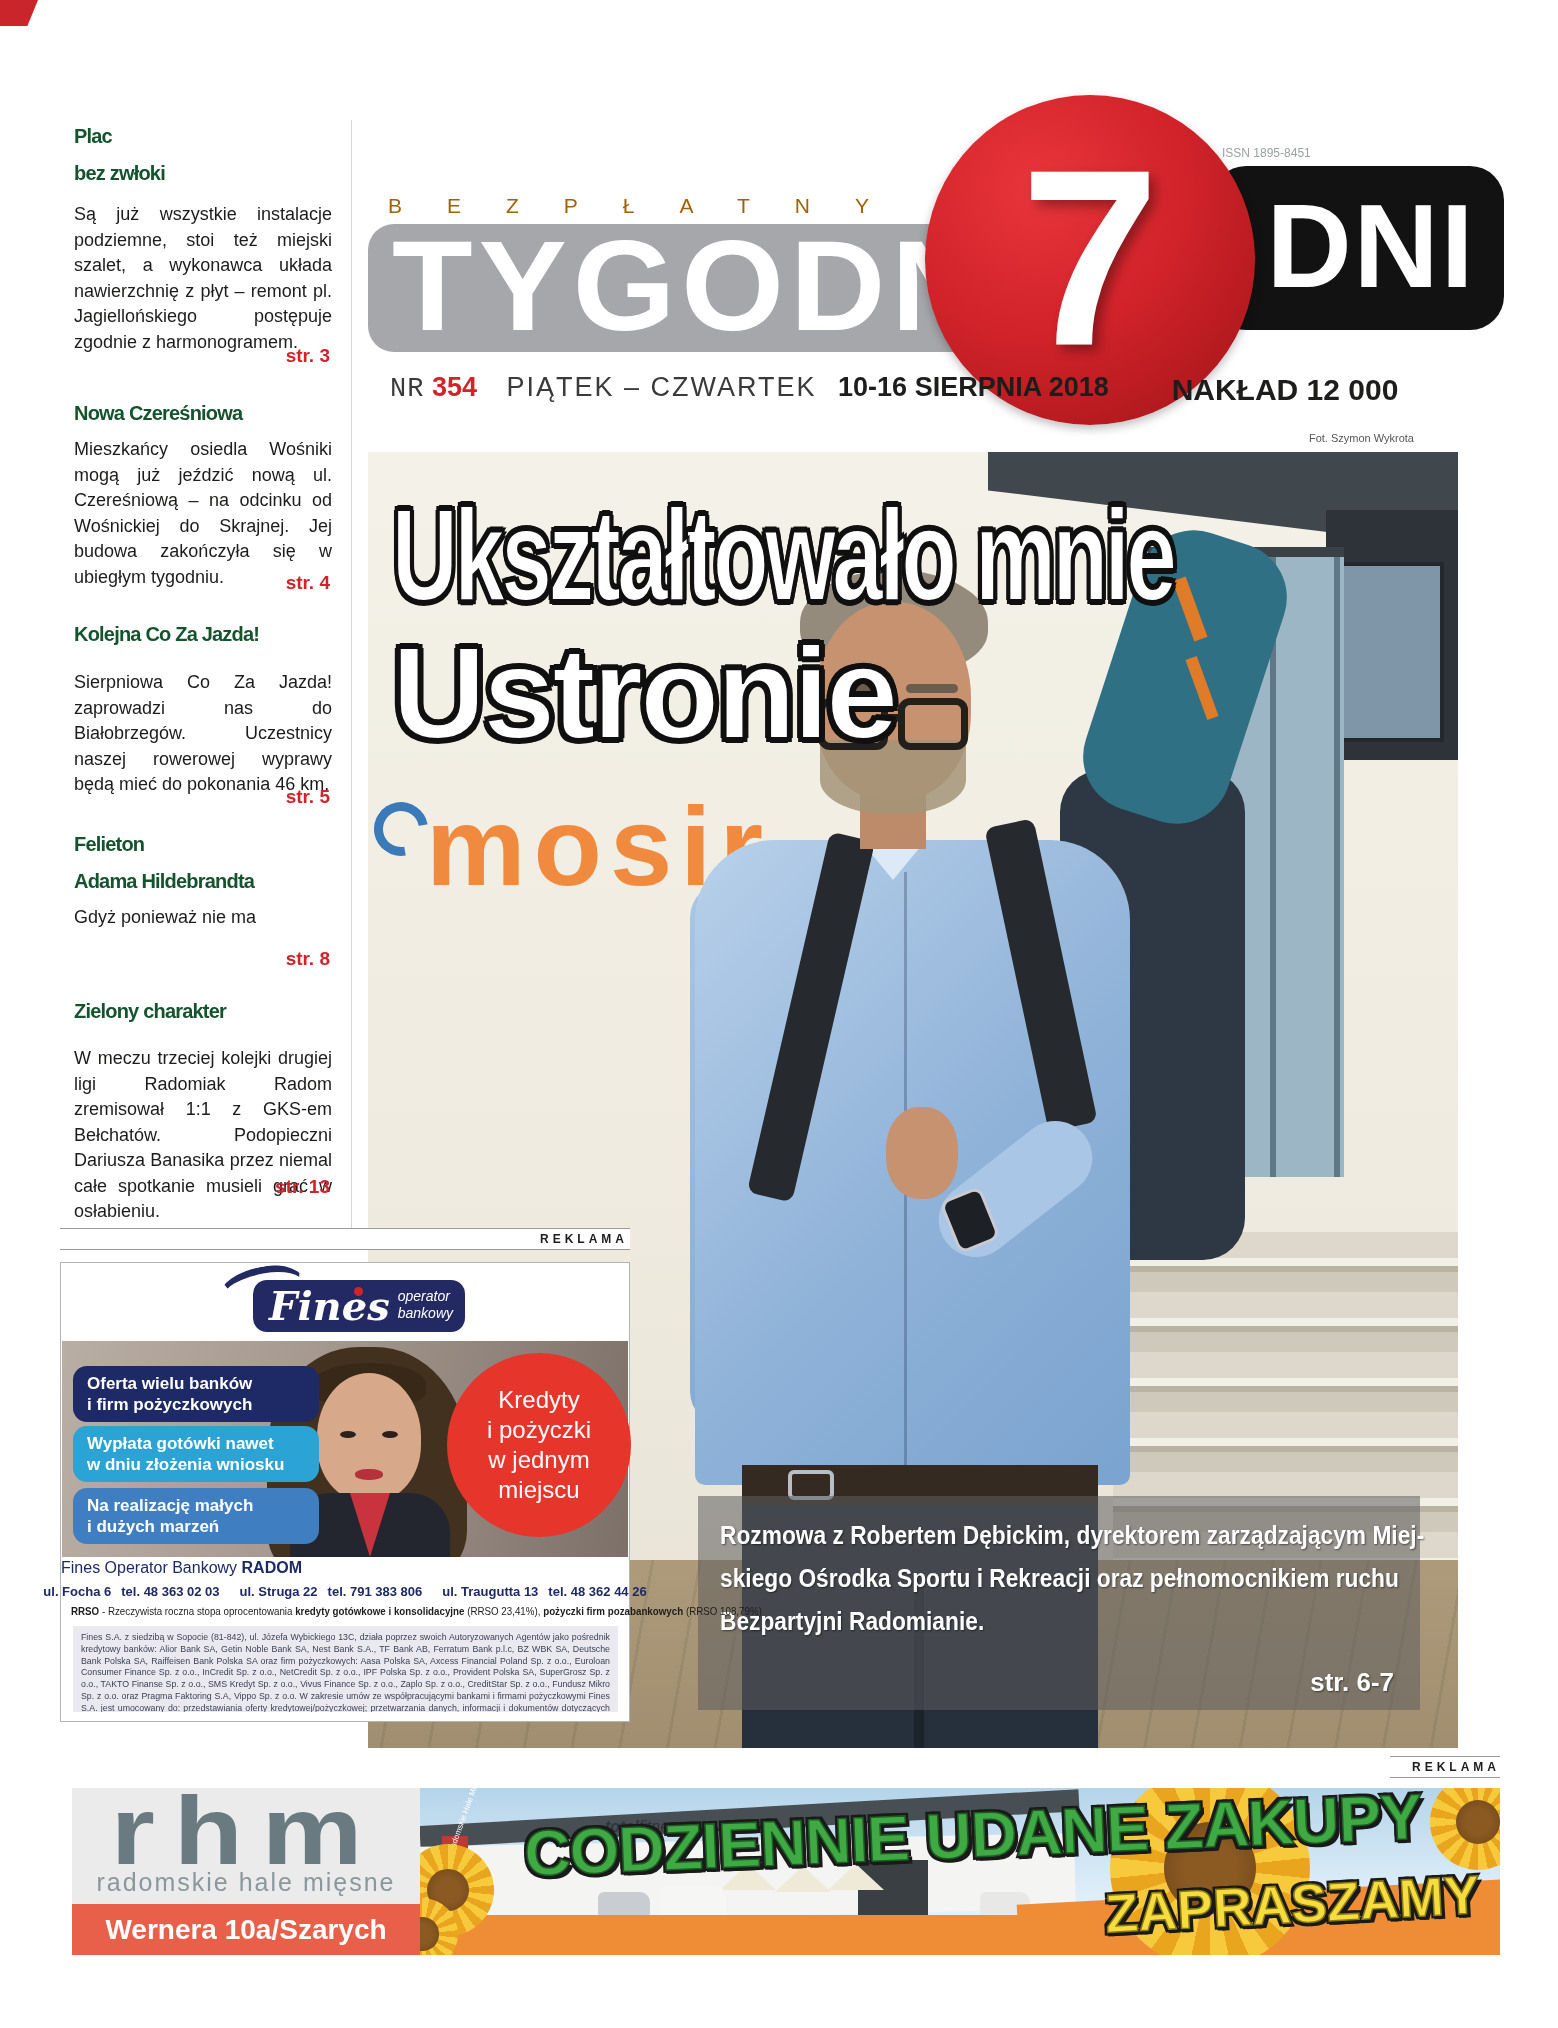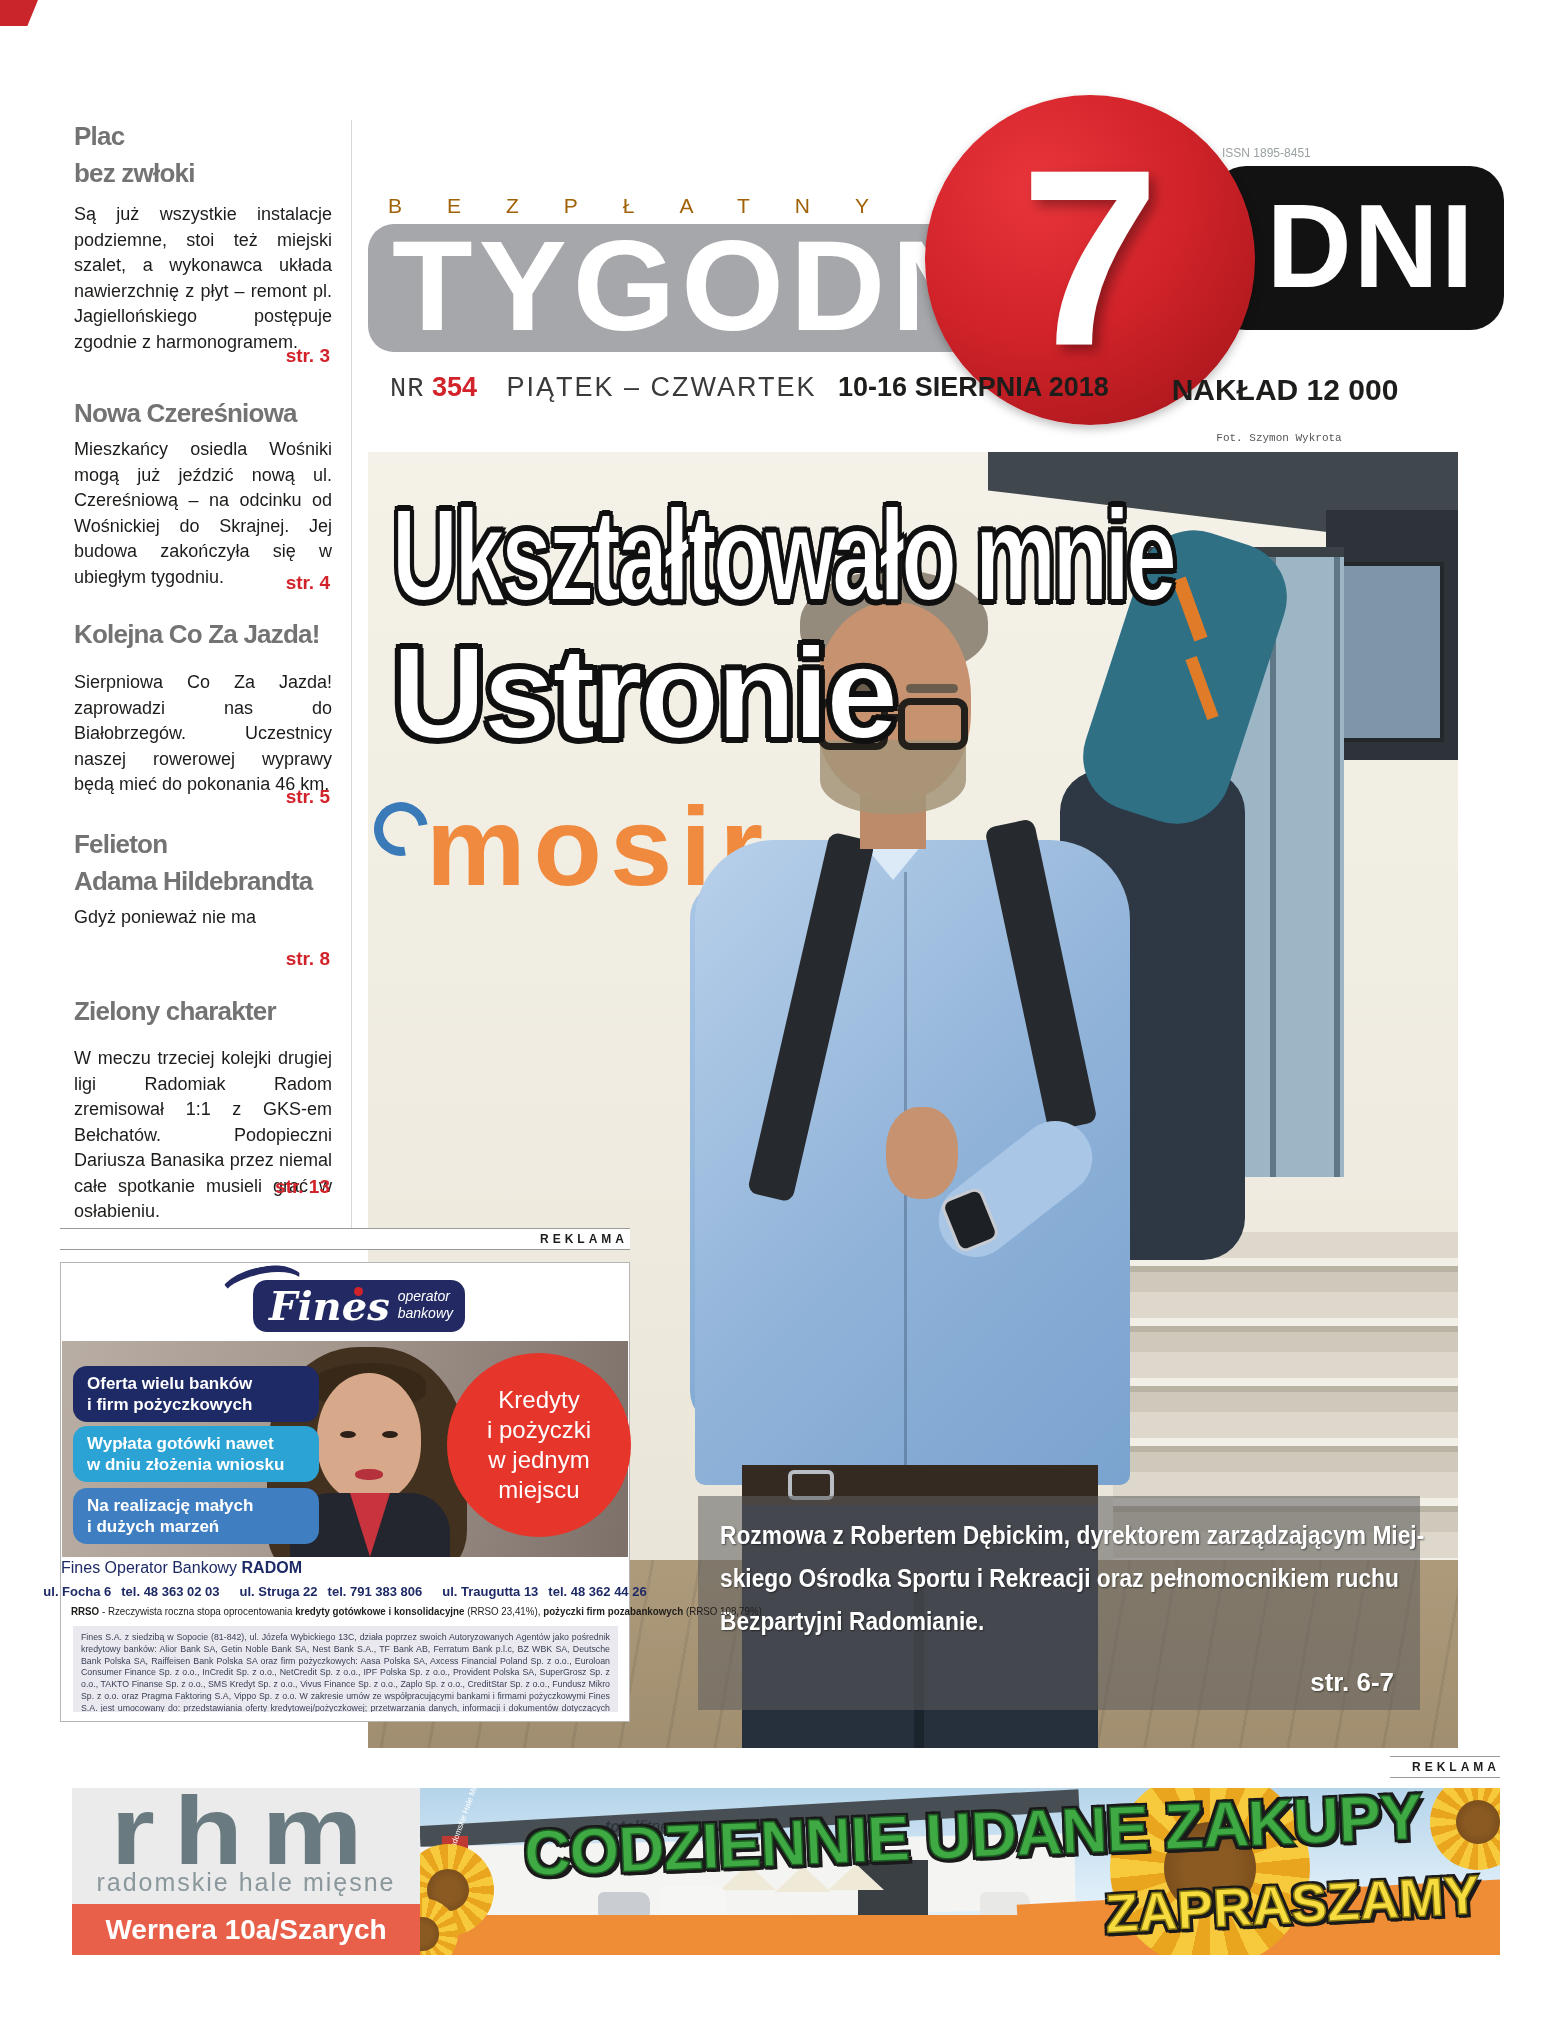--- a/index.html
+++ b/index.html
@@ -37,43 +37,43 @@
   .issue-line { left:390px; top:372px; font-size:27px; color:#3a3a3a; white-space:nowrap; }
   .issue-line .nr { font-weight:400; letter-spacing:1px;font-family:Liberation Mono, monospace; }
   .issue-line .nr-num { font-weight:700; color:#d2232a; }
   .issue-line .days { font-weight:400; letter-spacing:2px; margin-left:22px; color:#3a3a3a; }
   .issue-line .date { font-weight:700; margin-left:14px; color:#1d1d1b; }
   .naklad { left:1100px; top:373px; width:370px; text-align:center;
     font-weight:700; font-size:30px; color:#1d1d1b; }
 
   
   .v-divider { left:351px; top:120px; width:1px; height:1108px; background:#d8d8d6; }
-  .s-title { left:74px; width:262px; font-weight:700; font-size:26px; line-height:37px;
-    letter-spacing:-0.8px; color:#737373; white-space:pre-line; }
+  .s-title { left:74px; width:262px; font-weight:700; font-size:20px; line-height:37px;
+    letter-spacing:-0.8px; color:#14532d; white-space:pre-line; }
   .s-body  { left:74px; width:258px; font-size:18px; line-height:25.5px;
     text-align:justify; color:#1c1c1a; }
   .s-ref   { left:74px; width:256px; text-align:right; font-weight:700; font-size:19px;
     color:#d2232a; }
   .t1t{top:118px} .t1b{top:202px} .t1r{top:345px}
   .t2t{top:395px} .t2b{top:437px} .t2r{top:572px}
   .t3t{top:616px} .t3b{top:670px} .t3r{top:786px}
   .t4t{top:826px} .t4b{top:905px} .t4r{top:948px}
   .t5t{top:993px} .t5b{top:1046px} .t5r{top:1176px}
 
   
   .reklama-strip { left:60px; top:1228px; width:570px; border-top:1px solid #9a9a9a;
     border-bottom:1px solid #9a9a9a; padding:3px 2px; text-align:right;
     font-weight:700; font-size:12px; letter-spacing:4px; color:#1d1d1b; background:#fff; z-index:30; }
   .reklama-strip2 { left:1390px; top:1756px; width:110px; border-top:1px solid #9a9a9a;
     border-bottom:1px solid #9a9a9a; padding:3px 0; text-align:right;
     font-weight:700; font-size:12px; letter-spacing:4px; color:#1d1d1b; }
 
   
-  .photo-credit { left:1100px; top:432px; width:358px; text-align:center;
-    font-size:11px; color:#555;font-family:Liberation Mono, monospace; }
+  .photo-credit { left:1056px; top:432px; width:358px; text-align:right;
+    font-size:11px; color:#555; }
   .photo { left:368px; top:452px; width:1090px; height:1296px; overflow:hidden;
     background:linear-gradient(180deg,#f4f1e8 0%,#efebe0 55%,#e7e2d4 100%); }
   .photo > div, .photo > span { position:absolute; }
   .roof { left:620px; top:0; width:470px; height:96px; background:#40474d;
     clip-path:polygon(0 0,100% 0,100% 100%,0 40%); }
   .window-block { left:958px; top:58px; width:132px; height:250px; background:#2e3339; }
   .window-pane { left:972px; top:110px; width:104px; height:180px; background:#7e96a8;
     border:4px solid #23282d; }
   .glass-door { left:780px; top:95px; width:196px; height:630px;
     background:repeating-linear-gradient(90deg,#9db6c6 0 58px,#5f7888 58px 64px);

